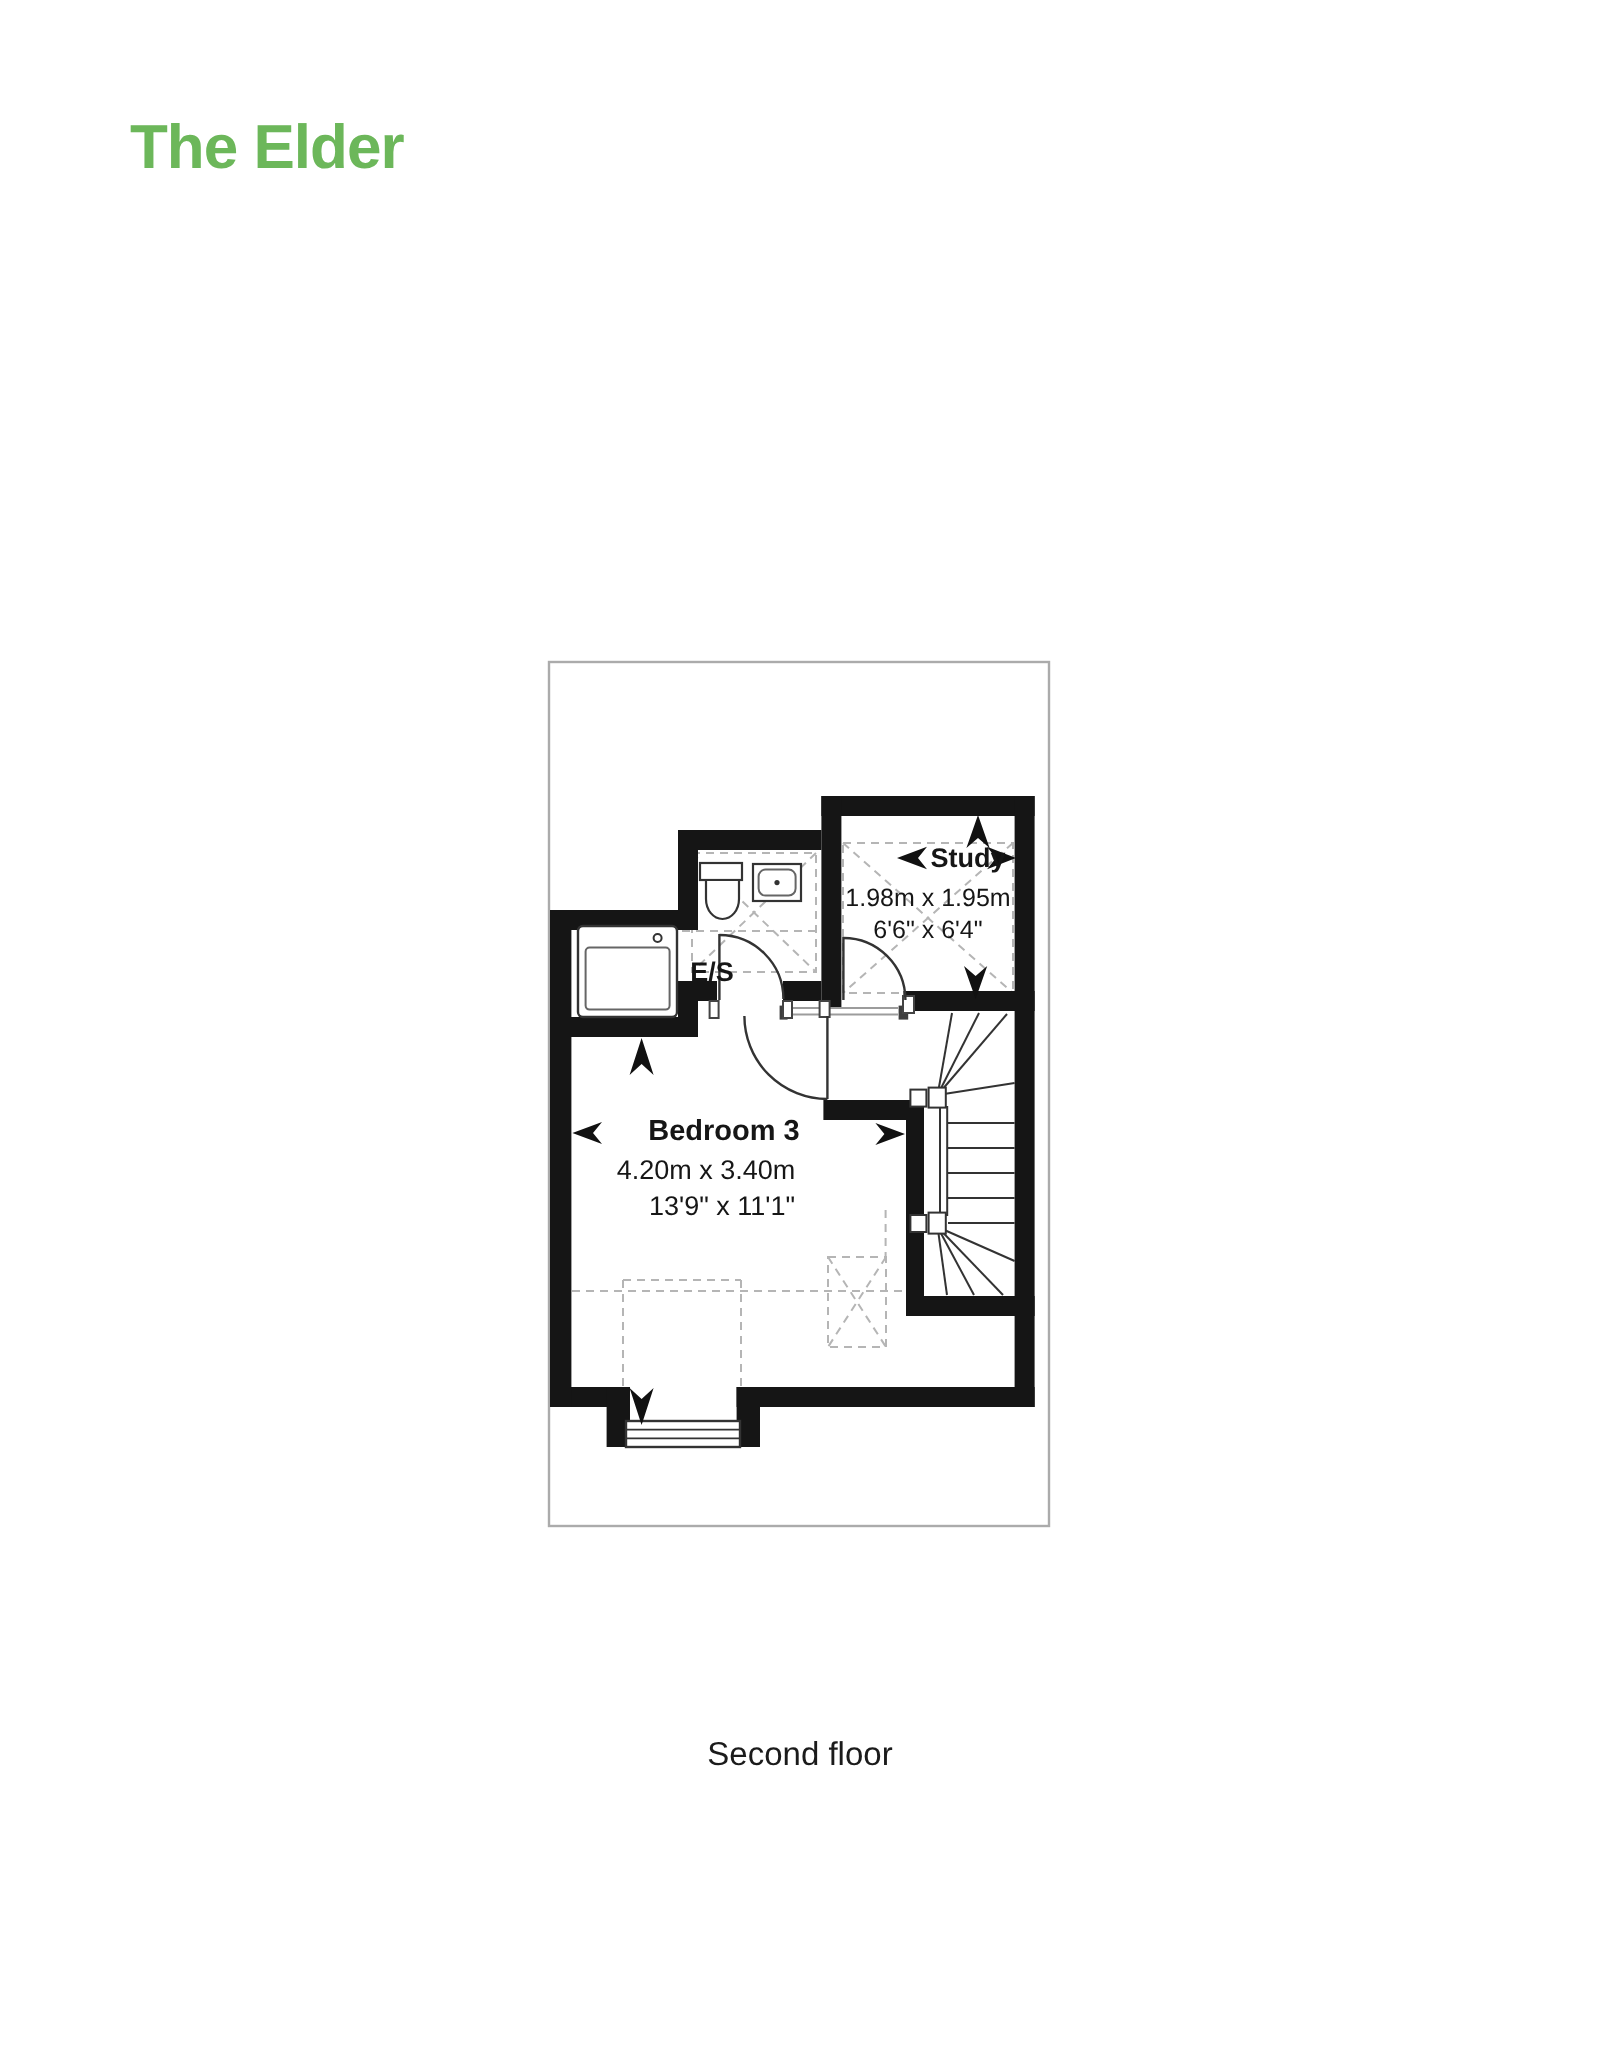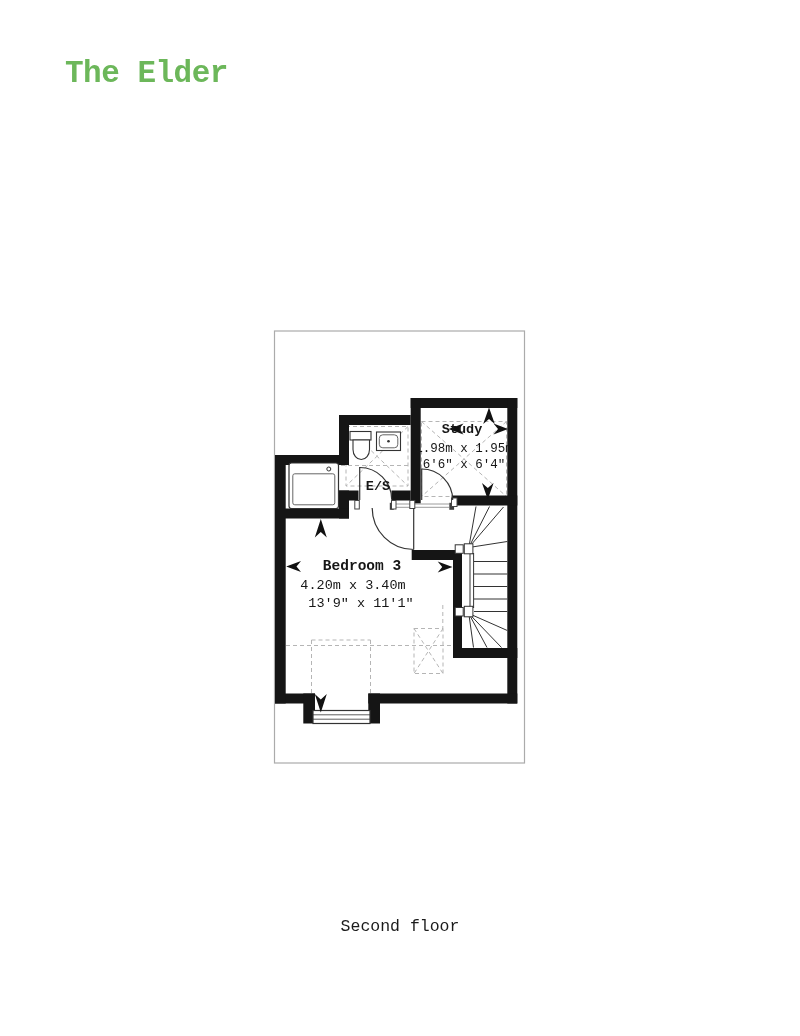--- a/index.html
+++ b/index.html
@@ -1,27 +1,27 @@
 <!DOCTYPE html>
 <html><head>
 <meta charset="utf-8">
 <style>
   html,body{margin:0;padding:0;background:#ffffff;}
   .page{position:relative;width:660px;height:1036px;background:#fff;overflow:hidden;
-        font-family:Liberation Mono, monospace;color:#1b1b1b;}
+        font-family:Liberation Sans, sans-serif;color:#1b1b1b;}
   .title{position:absolute;left:65px;top:56px;font-size:31px;font-weight:700;
          letter-spacing:-0.5px;color:#6cb75a;}
   .plan-svg{position:absolute;left:0;top:0;}
   .lbl{position:absolute;transform:translate(-50%,-50%);white-space:nowrap;
        text-align:center;color:#161616;}
   .room-name{font-size:13.5px;font-weight:700;}
   .room-dim{font-size:12.5px;}
   .bed-name{font-size:14.5px;font-weight:700;}
   .bed-dim{font-size:13.5px;}
-  .floor-label{position:absolute;left:400px;top:926px;transform:translate(-50%,-50%);
+  .floor-label{position:absolute;left:400px;top:878px;transform:translate(-50%,-50%);
        font-size:16.5px;color:#1b1b1b;}
 </style>
 </head>
 <body>
 
 <div class="page">
 
   <div class="title" style="color: rgb(108, 183, 90);">The Elder</div>
 
   <svg class="plan-svg" width="800" height="1036" viewBox="0 0 800 1036">
@@ -161,24 +161,24 @@
       <path d="M 487.8 499.5 L 493.6 483 L 487.8 488 L 482 483 Z"></path>
       <path d="M 448.5 429 L 463.5 423.4 L 459 429 L 463.5 434.6 Z"></path>
       <path d="M 508 429 L 493.5 423.4 L 498 429 L 493.5 434.6 Z"></path>
       <path d="M 320.8 519 L 326.8 537.5 L 320.8 532 L 314.8 537.5 Z"></path>
       <path d="M 320.8 712.5 L 326.8 694 L 320.8 699.5 L 314.8 694 Z"></path>
       <path d="M 286.2 566.5 L 301 561 L 296.5 566.5 L 301 572 Z"></path>
       <path d="M 452.5 567 L 437.7 561.5 L 442.2 567 L 437.7 572.5 Z"></path>
     </g>
   </svg>
 
-  <div class="lbl room-name" style="left:462px;top:428.5px;">Study</div>
+  <div class="lbl room-name" style="left:484px;top:428.5px;">Study</div>
   <div class="lbl room-dim" style="left:464px;top:448.5px;">1.98m x 1.95m</div>
   <div class="lbl room-dim" style="left:464px;top:464.5px;">6'6" x 6'4"</div>
 
-  <div class="lbl room-name" style="left:378px;top:486px;">E/S</div>
+  <div class="lbl room-name" style="left:356px;top:486px;">E/S</div>
 
   <div class="lbl bed-name" style="left:362px;top:565.5px;">Bedroom 3</div>
   <div class="lbl bed-dim" style="left:353px;top:584.5px;">4.20m x 3.40m</div>
   <div class="lbl bed-dim" style="left:361px;top:602.5px;">13'9" x 11'1"</div>
 
   <div class="floor-label">Second floor</div>
 </div>
 
 </body></html>

